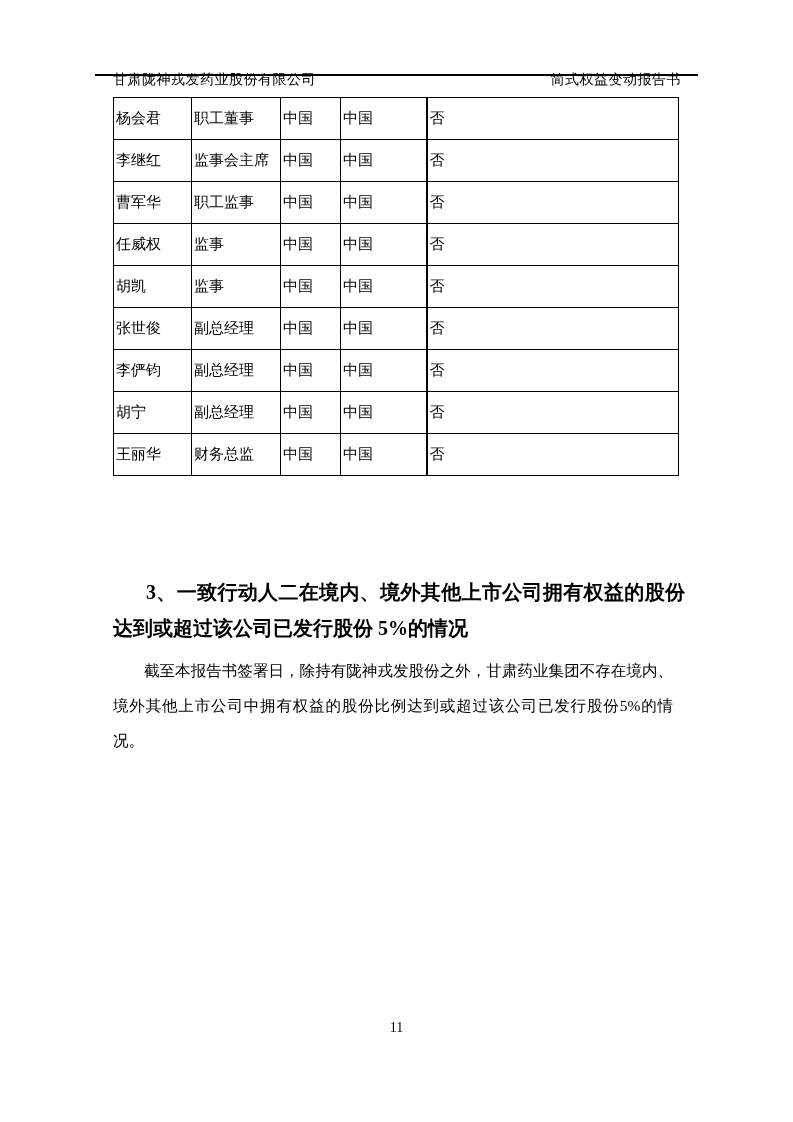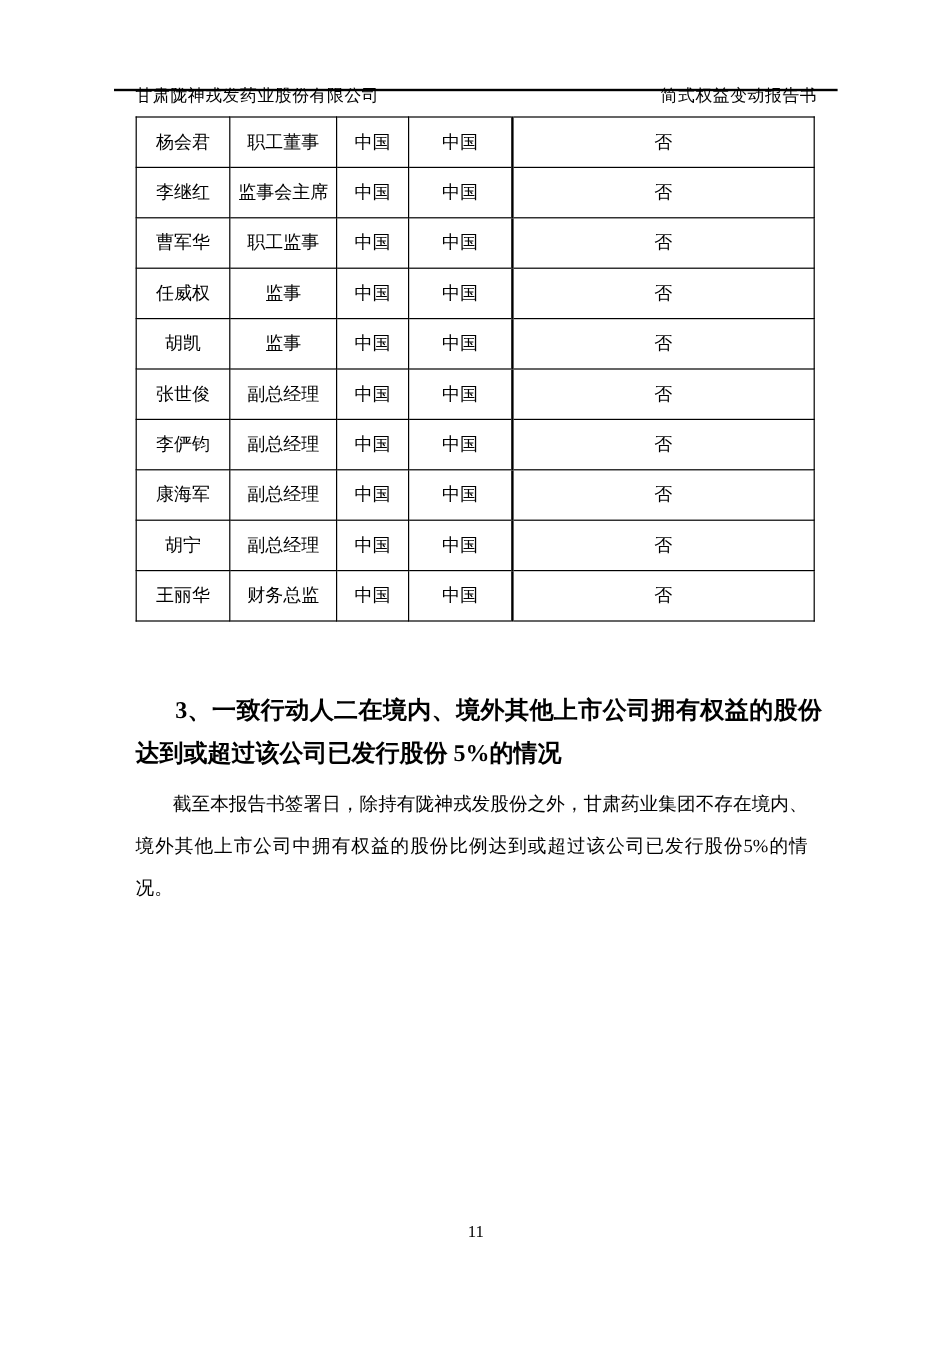--- a/index.html
+++ b/index.html
@@ -37,21 +37,20 @@
     left: 113px;
     top: 97px;
     width: 565px;
     border-collapse: collapse;
     table-layout: fixed;
   }
   table.personnel-table td {
     border: 1px solid #000000;
     height: 41px;
     padding: 0 2px;
-    text-align: center;
     vertical-align: middle;
     font-size: 15px;
     overflow: hidden;
     white-space: nowrap;
   }
   table.personnel-table td.col5 {
     border-left-width: 2px;
   }
   .section-heading {
     position: absolute;
@@ -147,27 +146,20 @@
           <td class="col5">否</td>
         </tr>
         <tr>
           <td>李俨钧</td>
           <td>副总经理</td>
           <td>中国</td>
           <td>中国</td>
           <td class="col5">否</td>
         </tr>
         <tr>
-          <td>康海军</td>
-          <td>副总经理</td>
-          <td>中国</td>
-          <td>中国</td>
-          <td class="col5">否</td>
-        </tr>
-        <tr>
           <td>胡宁</td>
           <td>副总经理</td>
           <td>中国</td>
           <td>中国</td>
           <td class="col5">否</td>
         </tr>
         <tr>
           <td>王丽华</td>
           <td>财务总监</td>
           <td>中国</td>

